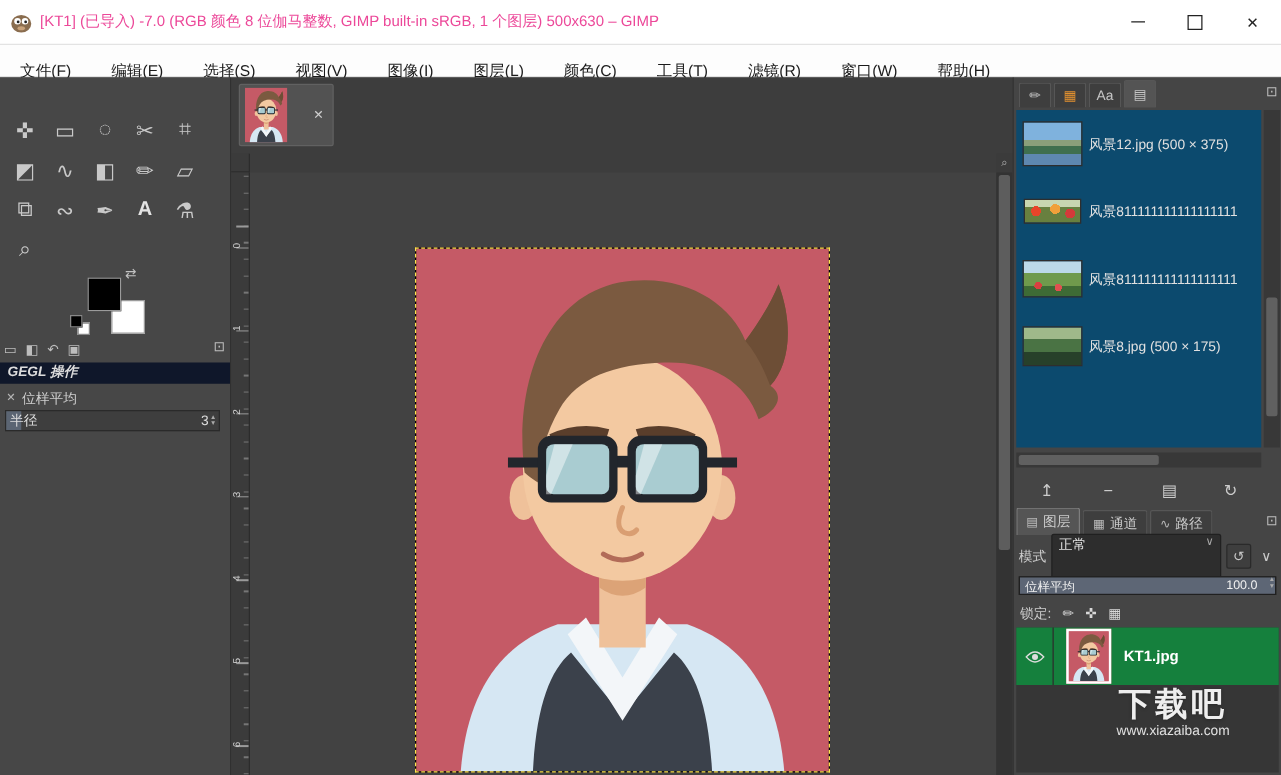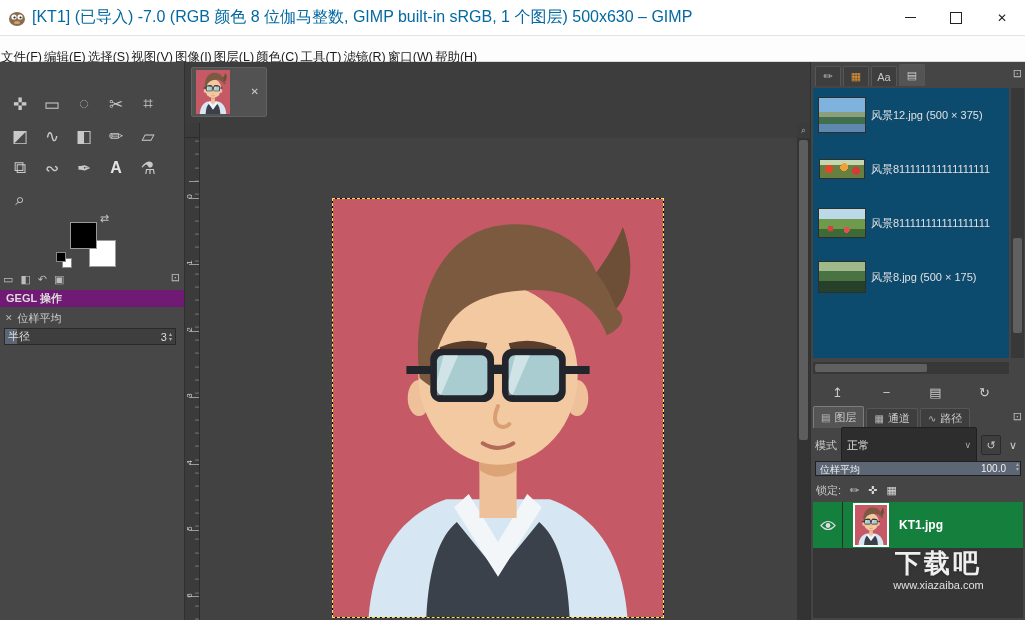--- a/index.html
+++ b/index.html
@@ -5,31 +5,31 @@
   html,body{margin:0;padding:0;}
   body{width:1025px;height:620px;position:relative;overflow:hidden;
        font-family:"Liberation Sans",sans-serif;background:#3a3a3a;
        -webkit-font-smoothing:antialiased;}
   #app{position:absolute;inset:0;}
 
   
   .titlebar{position:absolute;left:0;top:0;width:1025px;height:36px;background:#ffffff;
             display:flex;align-items:center;border-bottom:1px solid #e3e3e3;box-sizing:border-box;}
   .app-icon{margin:0 6px 0 8px;display:flex;align-items:center;}
-  .title-text{font-size:16px;color:#0369a1;white-space:nowrap;overflow:hidden;flex:1;}
+  .title-text{font-size:12px;color:#ec4899;white-space:nowrap;overflow:hidden;flex:1;}
   .win-controls{display:flex;height:100%;}
   .wbtn{width:46px;height:100%;display:flex;align-items:center;justify-content:center;
         font-size:12px;color:#222;cursor:pointer;}
   .min-glyph{width:11px;height:1px;background:#222;display:block;}
   .max-glyph{width:10px;height:10px;border:1px solid #222;display:block;}
 
   
   .menubar{position:absolute;left:0;top:36px;width:1025px;height:26px;background:#fdfdfd;
            display:flex;align-items:center;border-bottom:1px solid #d9d9d9;box-sizing:border-box;}
-  .menu-item{padding:0 1px;font-size:12.5px;color:#1b1b1b;line-height:26px;cursor:default;margin-top:16px;}
+  .menu-item{padding:0 16px;font-size:12.5px;color:#1b1b1b;line-height:26px;cursor:default;margin-top:16px;}
 
   
   .workspace{position:absolute;left:0;top:62px;width:1025px;height:558px;background:#3c3c3c;}
 
   
   .toolbox{position:absolute;left:0;top:0;width:185px;height:558px;background:#474747;
            border-right:1px solid #303030;box-sizing:border-box;}
   .tools{position:absolute;left:4px;top:26px;width:164px;display:flex;flex-wrap:wrap;}
   .tool{width:32px;height:32px;display:flex;align-items:center;justify-content:center;
         font-size:17px;color:#c9c9c9;border-radius:3px;}
@@ -39,22 +39,22 @@
              border:1px solid #9b9b9b;z-index:3;}
   .bg-swatch{position:absolute;left:89px;top:178px;width:25px;height:25px;background:#fff;
              border:1px solid #9b9b9b;z-index:2;}
   .swap-icon{position:absolute;left:100px;top:150px;font-size:11px;color:#c2c2c2;z-index:4;}
   .reset-icon{position:absolute;left:56px;top:190px;width:16px;height:16px;z-index:2;}
   .reset-icon:before{content:"";position:absolute;left:6px;top:6px;width:8px;height:8px;background:#fff;border:1px solid #888;}
   .reset-icon:after{content:"";position:absolute;left:0;top:0;width:8px;height:8px;background:#000;border:1px solid #888;}
   .tb-docktabs{position:absolute;left:3px;top:209px;right:4px;height:16px;display:flex;gap:7px;align-items:center;}
   .tb-docktabs .dt{font-size:11px;color:#bdbdbd;}
   .tb-config{position:absolute;right:0;top:0;font-size:11px;color:#bdbdbd;}
-  .gegl-header{position:absolute;left:0;top:228px;width:100%;height:17px;background:#701a75;
-               color:#dcdcdc;font-size:11px;font-weight:bold;line-height:17px;padding-left:6px;box-sizing:border-box;}
+  .gegl-header{position:absolute;left:0;top:228px;width:100%;height:17px;background:#0f172a;
+               color:#dcdcdc;font-size:11px;font-weight:bold;line-height:17px;padding-left:6px;box-sizing:border-box;font-style:italic;}
   .op-row{position:absolute;left:5px;top:249px;height:14px;display:flex;align-items:center;gap:5px;
           font-size:11px;color:#cfcfcf;}
   .op-close{font-size:9px;color:#b5b5b5;}
   .slider-row{position:absolute;left:4px;top:266px;width:172px;height:17px;background:#3e3e3e;
               border:1px solid #2a2a2a;box-sizing:border-box;display:flex;align-items:center;
               font-size:11px;color:#ddd;padding:0 3px;position:absolute;}
   .slider-fill{position:absolute;left:0;top:0;bottom:0;width:7%;background:#5b6573;}
   .slider-row .lab{position:relative;z-index:1;}
   .slider-row .spacer{flex:1;}
   .slider-row .val{position:relative;z-index:1;margin-right:2px;}
@@ -129,21 +129,21 @@
   .layers-tabstrip{position:absolute;left:2px;top:344px;right:2px;height:22px;display:flex;gap:2px;align-items:flex-end;}
   .ltab{height:20px;display:flex;align-items:center;gap:4px;padding:0 7px;font-size:11px;color:#cccccc;
         background:#3e3e3e;border:1px solid #565656;border-bottom:none;border-radius:2px 2px 0 0;box-sizing:border-box;}
   .ltab.active{background:#555555;height:22px;border-color:#7d7d7d;}
   .ltab .lt-icon{font-size:10px;color:#b9b9b9;}
   .layers-config{position:absolute;right:3px;top:348px;font-size:11px;color:#bdbdbd;}
 
   .mode-row{position:absolute;left:4px;top:372px;right:4px;height:22px;display:flex;align-items:center;gap:4px;}
   .mode-label{font-size:11px;color:#cccccc;}
   .mode-dropdown{flex:1;height:36px;background:#2d2d2d;border:1px solid #202020;border-radius:2px;
-                 display:flex;align-items:center;box-sizing:border-box;padding:0 5px;}
+                 display:flex;align-items:flex-start;box-sizing:border-box;padding:0 5px;}
   .mode-value{font-size:11px;color:#e0e0e0;flex:1;}
   .dd-chevron{font-size:9px;color:#aaaaaa;}
   .sq-btn{width:20px;height:20px;display:flex;align-items:center;justify-content:center;font-size:11px;
           color:#cccccc;background:#3e3e3e;border:1px solid #2a2a2a;border-radius:2px;box-sizing:border-box;}
   .sq-btn.narrow{width:16px;background:transparent;border:none;}
 
   .opacity-row{position:absolute;left:4px;top:399px;right:4px;height:15px;background:#2b2b2b;
                border:1px solid #202020;box-sizing:border-box;}
   .opacity-fill{position:absolute;inset:0;background:#5d6675;}
   .opacity-label{position:absolute;left:4px;top:1px;font-size:10px;color:#f0f0f0;z-index:1;}

